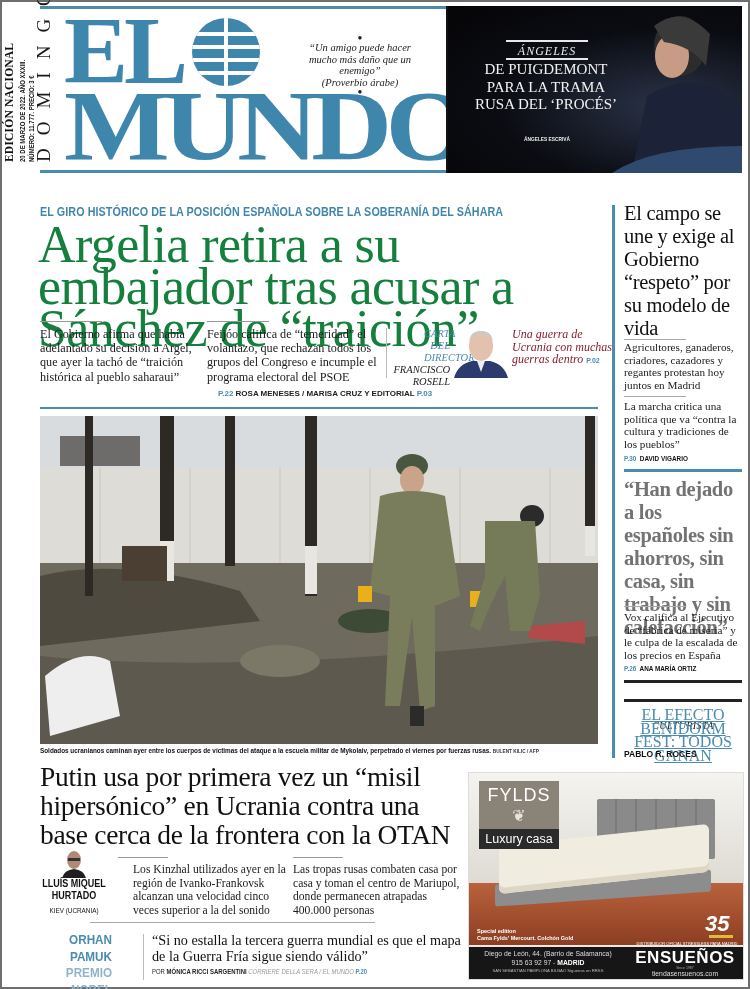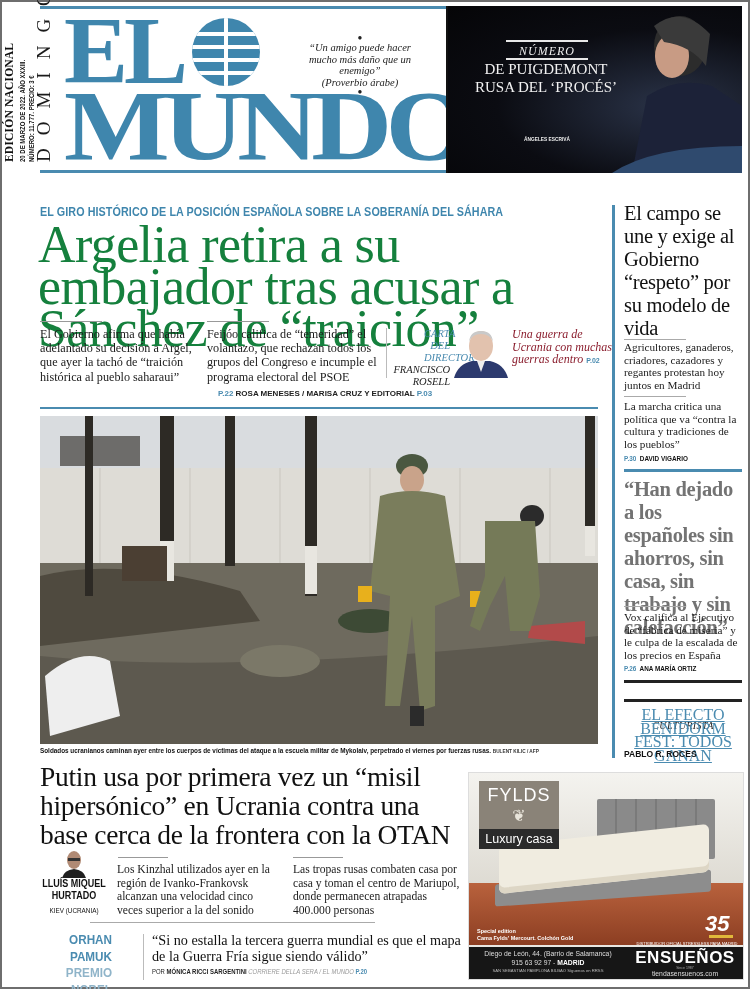--- a/index.html
+++ b/index.html
@@ -142,24 +142,25 @@
 
 <div class="cronica">
   <svg class="person" viewBox="0 0 150 167">
     <ellipse cx="88" cy="40" rx="26" ry="30" fill="#2c2c2c"></ellipse>
     <ellipse cx="80" cy="50" rx="17" ry="22" fill="#c89b84"></ellipse>
     <path d="M62 20 Q90 -2 118 28 L114 60 Q100 40 72 36 Z" fill="#3a3a3a"></path>
     <path d="M40 167 L55 90 Q85 70 120 80 L150 100 L150 167 Z" fill="#1c2238"></path>
     <path d="M20 167 Q60 140 150 140 L150 167 Z" fill="#2f4a6e"></path>
   </svg>
   <div class="tag-rule" style="top:34px"></div>
-  <div class="tag">NÚMERO</div>
+  <div class="tag">ÁNGELES</div>
   <div class="tag-rule" style="top:52px"></div>
   <div class="hed">
     <div>DE PUIGDEMONT</div>
+    <div>PARA LA TRAMA</div>
     <div>RUSA DEL ‘PROCÉS’</div>
   </div>
   <div class="byline">ÁNGELES ESCRIVÁ</div>
 </div>
 
 <div class="kicker">EL GIRO HISTÓRICO DE LA POSICIÓN ESPAÑOLA SOBRE LA SOBERANÍA DEL SÁHARA</div>
 <div class="lead-hed">Argelia retira a su embajador tras acusar a Sánchez de “traición”</div>
 
 <div class="short-rule" style="left:40px;top:321px;width:62px"></div>
 <div class="lead-deck" style="left:40px;width:160px">El Gobierno afirma que había adelantado su decisión a Argel, que ayer la tachó de “traición histórica al pueblo saharaui”</div>
@@ -247,21 +248,21 @@
   <ellipse cx="12" cy="10" rx="7" ry="9" fill="#b08a74"></ellipse>
   <rect x="6" y="8" width="12" height="3" fill="#333"></rect>
 </svg>
 <div class="reporter-name">
   <div>LLUÍS MIQUEL</div>
   <div>HURTADO</div>
 </div>
 <div class="reporter-loc">KIEV (UCRANIA)</div>
 
 <div class="short-rule" style="left:118px;top:857px;width:50px"></div>
-<div class="ukr-deck" style="left:117px;width:160px">Los Kinzhal utilizados ayer en la región de Ivanko-Frankovsk alcanzan una velocidad cinco veces superior a la del sonido</div>
+<div class="ukr-deck" style="left:133px;width:160px">Los Kinzhal utilizados ayer en la región de Ivanko-Frankovsk alcanzan una velocidad cinco veces superior a la del sonido</div>
 <div class="short-rule" style="left:293px;top:857px;width:50px"></div>
 <div class="ukr-deck" style="left:293px;width:170px">Las tropas rusas combaten casa por casa y toman el centro de Mariupol, donde permanecen atrapadas 400.000 personas</div>
 <div class="ukr-rule"></div>
 
 <div class="pamuk-name">
   <div>ORHAN PAMUK</div>
   <span class="sub">PREMIO NOBEL</span>
 
 </div>
 <div class="pamuk-sep"></div>

